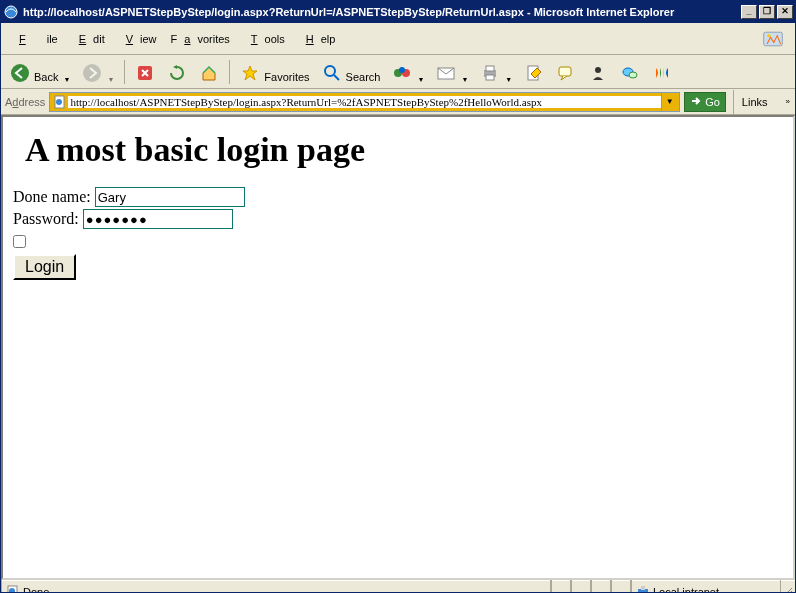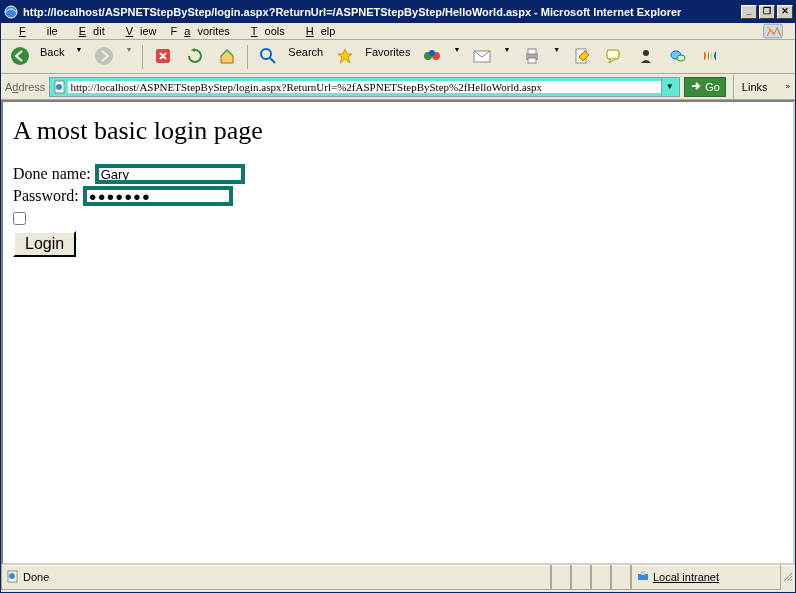--- a/index.html
+++ b/index.html
@@ -36,21 +36,21 @@
   border-right-color:#404040; border-bottom-color:#404040;
   font-size: 9px; line-height: 10px;
   text-align:center;
   font-family: Arial;
   color:#000;
   cursor:pointer;
 }
 .menubar {
   background: #ece9d8;
   border-bottom: 1px solid #aca899;
-  height: 17px;
+  height: 32px;
   display:flex; align-items:center;
   padding: 0 4px;
 }
 .menubar span {
   padding: 3px 7px;
   font-size: 11px;
   cursor:pointer;
 }
 .menubar .ie-logo {
   margin-left:auto;
@@ -59,45 +59,45 @@
 }
 .toolbar {
   background: #ece9d8;
   border-bottom: 1px solid #aca899;
   height: 34px;
   display:flex; align-items:center;
   padding: 0 4px;
   gap: 2px;
 }
 .tb-btn {
-  display:flex; align-items:flex-start;
+  display:flex; align-items:flex-end;
   padding: 2px 4px;
   border:1px solid transparent;
   cursor:pointer;
-  gap:10px;
+  gap:4px;
   height:28px;
 }
 .tb-btn.disabled { opacity:0.5; cursor:default; }
 .tb-sep { width:1px; height:24px; background:#aca899; margin:0 3px; }
 .tb-icon { width:20px; height:20px; display:inline-flex; align-items:center; justify-content:center;}
 .dd-arrow { font-size:7px; color:#000; margin-left:1px;}
 .addressbar {
   background: #ece9d8;
   border-bottom: 1px solid #aca899;
   height: 26px;
   display:flex; align-items:center;
   padding: 0 4px;
   gap:4px;
 }
 .addressbar .addr-label { font-size:11px; color:#666; }
 .addr-input {
   flex:1;
   height:20px;
   border:1px solid #7f9db9;
-  background:#5eead4;
+  background:#eab308;
   display:flex; align-items:center;
   padding:0 2px;
 }
 .addr-input .page-ico { width:16px; height:16px; display:inline-flex;align-items:center;justify-content:center;}
 .addr-input input {
   flex:1; border:none; outline:none;
   font-size:11px; font-family:Tahoma;
   padding:0 2px;
 }
 .addr-dd { width:16px; height:18px; border-left:1px solid #7f9db9; display:flex;align-items:center;justify-content:center;font-size:8px;cursor:pointer;}
@@ -120,28 +120,29 @@
   overflow-y:scroll;
   overflow-x:hidden;
 }
 .page {
   padding: 14px 10px;
   font-family: "Times New Roman", serif;
   font-size:16px;
   color:#000;
 }
 .page h1 {
-  font-size: 26px;
-  font-weight:normal;
+  font-size: 34px;
+  font-weight:bold;
   margin-bottom:18px;
+  margin-left:12px;
 }
 .form-row { margin: 2px 0; }
 .form-row label { font-size:16px; }
 .text-input {
-  border:4px solid #0f766e;
+  border:1px solid #0f766e;
   height:20px;
   font-size:13px;
   font-family: Arial;
   padding:0 2px;
   width:150px;
 }
 .text-input.pw { letter-spacing:1px; }
 .checkbox { width:13px; height:13px; vertical-align:middle;}
 .login-btn {
   margin-top:3px;
@@ -179,21 +180,21 @@
 </head>
 <body>
 
 <div class="titlebar">
   <span class="ie-icon">
     <svg width="14" height="14" viewBox="0 0 14 14">
         <circle cx="7" cy="7" r="6" fill="#3a89d8" stroke="#fff" stroke-width="1"></circle>
         <path d="M2 7c3-4 7-4 10 0" stroke="#fff" fill="none"></path>
       </svg>
   </span>
-  <span class="title-text">http://localhost/ASPNETStepByStep/login.aspx?ReturnUrl=/ASPNETStepByStep/HelloWorld.aspx - Microsoft Internet Explorer</span>
+  <span class="title-text">http://localhost/ASPNETStepByStep/login.aspx?ReturnUrl=/ASPNETStepByStep/ReturnUrl.aspx - Microsoft Internet Explorer</span>
   <div class="window-controls">
     <div class="win-btn">_</div>
     <div class="win-btn">❐</div>
     <div class="win-btn">✕</div>
   </div>
 </div>
 
 <div class="menubar">
   <span><span class="u">F</span><span></span>ile</span>
   <span><span class="u">E</span>dit</span>
@@ -252,33 +253,33 @@
         <svg width="18" height="18">
           <path d="M3 9 L9 3 L15 9 L15 16 L3 16 Z" fill="#fc6" stroke="#a60"></path>
           <path d="M3 9 L9 3 L15 9" stroke="#3a6" stroke-width="1.5" fill="none"></path>
         </svg>
       </span>
   </div>
   <div class="tb-sep"></div>
   <div class="tb-btn">
     <span class="tb-icon">
         <svg width="18" height="18">
+          <path d="M9 2 L11 7 L16 7 L12 10 L14 16 L9 12 L4 16 L6 10 L2 7 L7 7 Z" fill="#fc0" stroke="#c90"></path>
+        </svg>
+      </span>
+    <span>Favorites</span>
+  </div>
+  <div class="tb-btn">
+    <span class="tb-icon">
+        <svg width="18" height="18">
           <circle cx="7" cy="7" r="5" fill="none" stroke="#06c" stroke-width="2"></circle>
           <path d="M11 11 L16 16" stroke="#06c" stroke-width="2"></path>
         </svg>
       </span>
     <span>Search</span>
-  </div>
-  <div class="tb-btn">
-    <span class="tb-icon">
-        <svg width="18" height="18">
-          <path d="M9 2 L11 7 L16 7 L12 10 L14 16 L9 12 L4 16 L6 10 L2 7 L7 7 Z" fill="#fc0" stroke="#c90"></path>
-        </svg>
-      </span>
-    <span>Favorites</span>
   </div>
   <div class="tb-btn">
     <span class="tb-icon">
         <svg width="20" height="18">
           <circle cx="6" cy="9" r="4" fill="#3a8b3a"></circle>
           <circle cx="14" cy="9" r="4" fill="#d44"></circle>
           <circle cx="10" cy="6" r="3" fill="#06c"></circle>
         </svg>
       </span>
     <span class="dd-arrow">▼</span>

